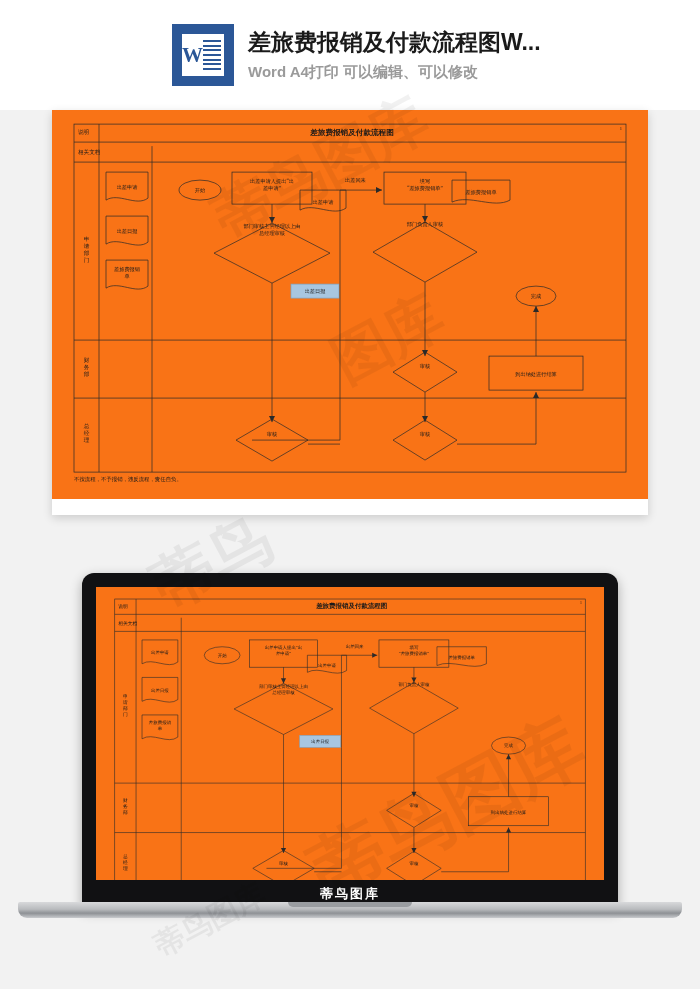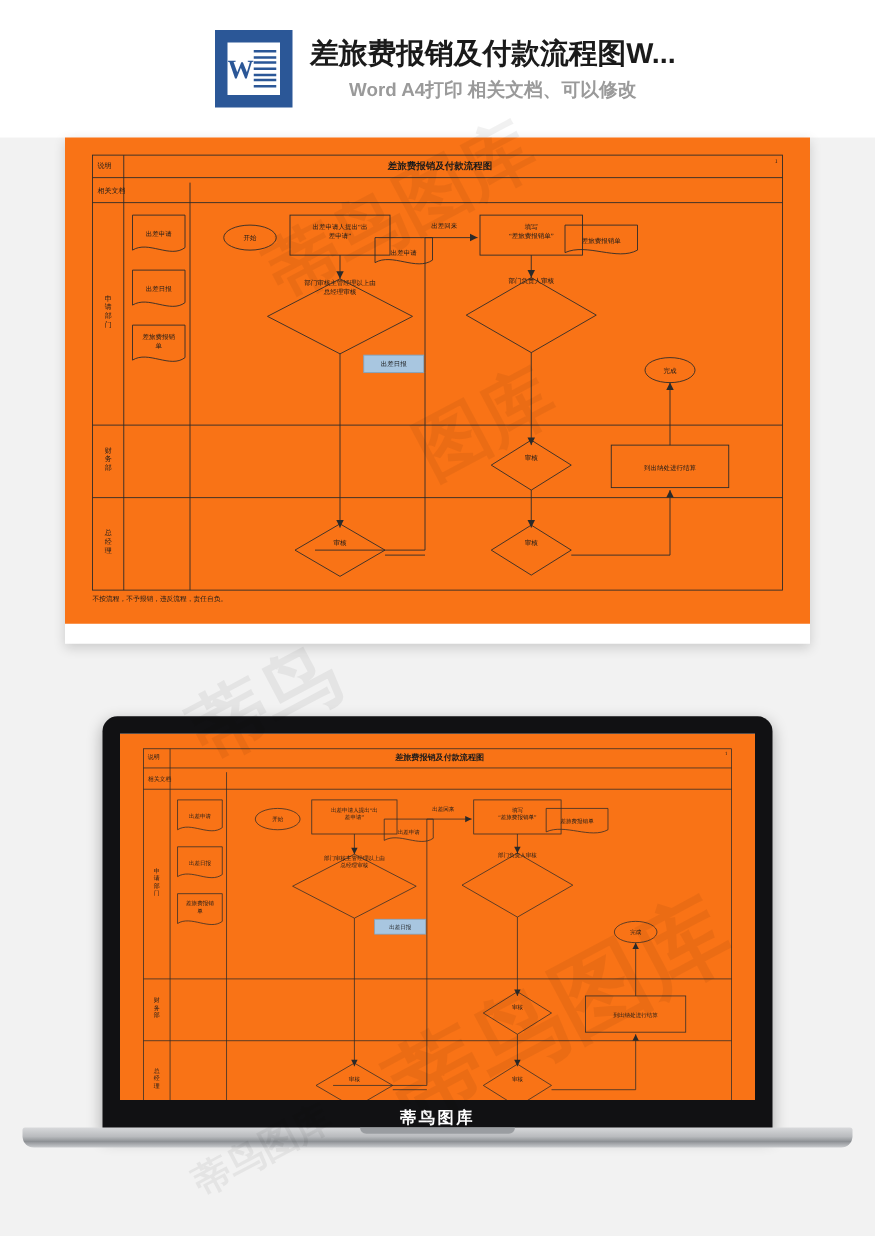--- a/index.html
+++ b/index.html
@@ -67,21 +67,20 @@
     height: 2px;
     background: #2b5797;
     width: 100%;
   }
 
   .header-text {
     margin-left: 14px;
     display: flex;
     flex-direction: column;
     justify-content: center;
-    align-items: center;
   }
   .header-title {
     font-size: 23px;
     font-weight: bold;
     color: #1a1a1a;
     letter-spacing: 0px;
     line-height: 1.25;
     white-space: nowrap;
   }
   .header-sub {
@@ -198,21 +197,21 @@
           <i></i>
           <i></i>
           <i></i>
           <i></i>
           <i></i>
       </div>
     </div>
   </div>
   <div class="header-text">
     <div class="header-title">差旅费报销及付款流程图W...</div>
-    <div class="header-sub">Word A4打印 相关文档、可以修改</div>
+    <div class="header-sub">Word A4打印 可以编辑、可以修改</div>
   </div>
 </div>
 
 <div class="doc-card">
   <div id="flow-top" class="flow-doc">
       <svg width="596" height="389.188" viewBox="0 0 596 389">
         <rect x="22" y="14" width="552" height="348" fill="none" stroke="#2a2a2a" stroke-width="0.7"></rect>
         <line x1="47" y1="14" x2="47" y2="362" stroke="#2a2a2a" stroke-width="0.7"></line>
         <line x1="100" y1="36" x2="100" y2="362" stroke="#2a2a2a" stroke-width="0.7"></line>
         <line x1="22" y1="32" x2="574" y2="32" stroke="#2a2a2a" stroke-width="0.7"></line>

